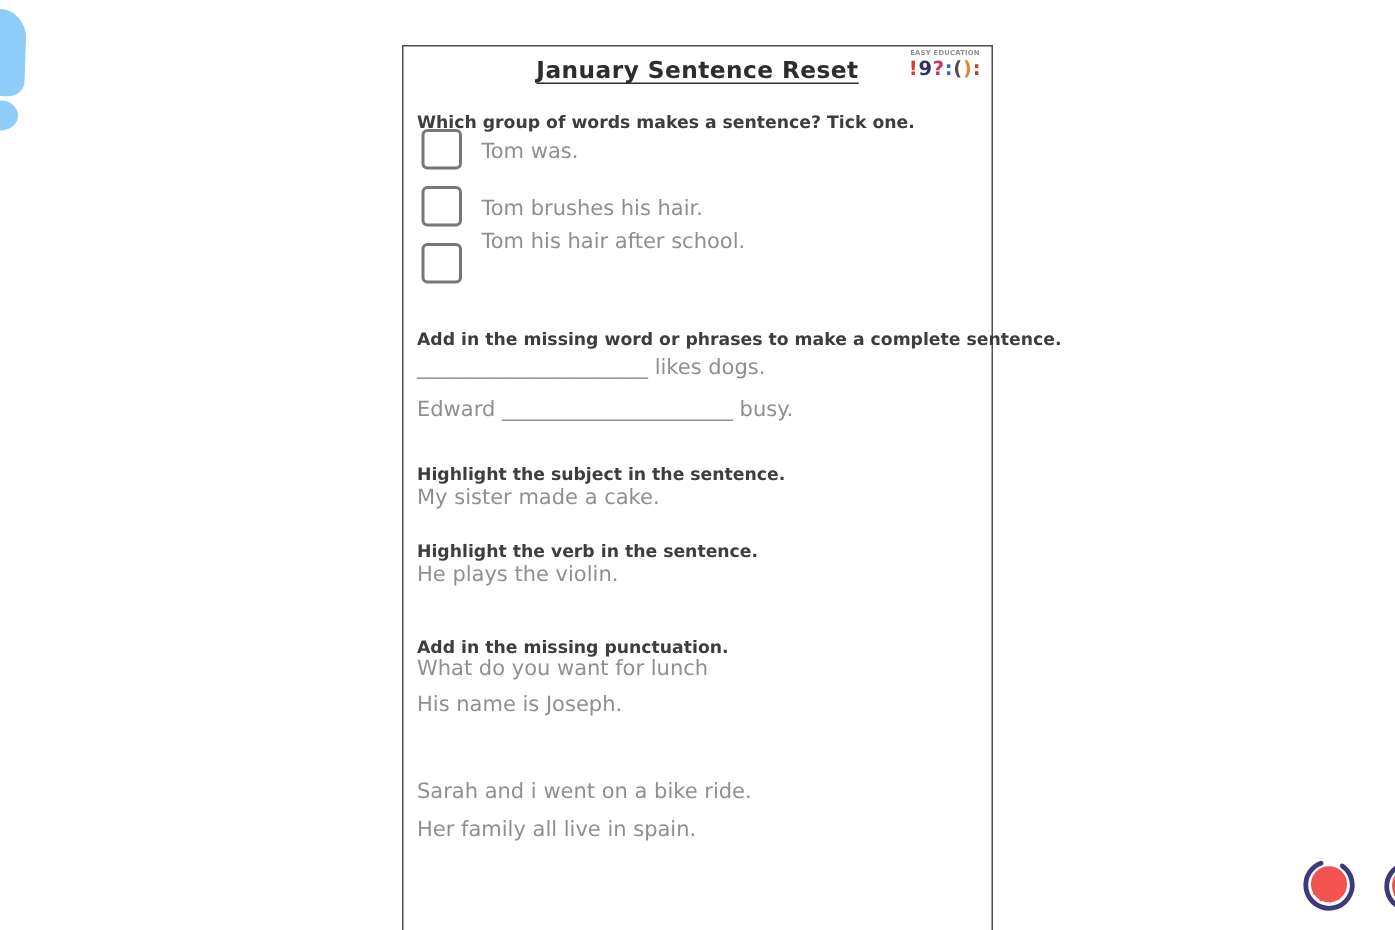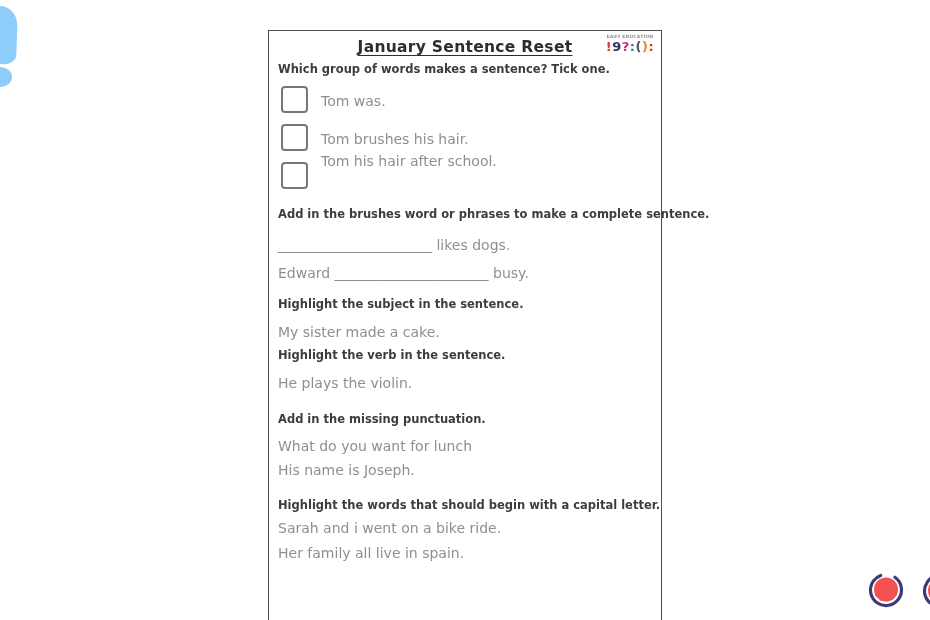--- a/index.html
+++ b/index.html
@@ -18,21 +18,21 @@
   .sheet-title { position:absolute; top:7px; left:0; right:0; text-align:center;
     font-size:15.5px; font-weight:bold; color:#2d2d2d; text-decoration:underline;
     text-underline-offset:3px; letter-spacing:0.3px; }
 
   .logo { position:absolute; top:3px; right:4px; width:54px; text-align:center; line-height:1; }
   .logo-brand { font-size:5px; color:#8f8f8f; font-weight:bold; letter-spacing:0.2px;
     white-space:nowrap; display:block; transform:scale(0.9); }
   .logo-glyphs { font-size:13px; font-weight:bold; letter-spacing:0.5px; display:block; margin-top:1px; }
 
   .line { position:absolute; left:9px; white-space:nowrap; line-height:1.2; }
-  .prompt { color:#3d3d3d; font-weight:bold; font-size:11.5px; }
+  .prompt { color:#3d3d3d; font-weight:bold; font-size:11.5px;margin-top:12px; }
   .sentence { color:#8f8f8f; font-size:14px; }
 
   .checkbox { position:absolute; left:12px; width:27px; height:27px;
     border:2px solid #777777; border-radius:4px; background:#ffffff; }
   .cb-label { left:52px; }
 
   
   .stamp { position:absolute; width:40px; height:40px; }
 </style>
 </head>
@@ -58,35 +58,34 @@
 
   <div class="checkbox" style="top:55px"></div>
   <div class="line sentence cb-label" style="top:62px">Tom was.</div>
 
   <div class="checkbox" style="top:93px"></div>
   <div class="line sentence cb-label" style="top:100px">Tom brushes his hair.</div>
 
   <div class="checkbox" style="top:131px"></div>
   <div class="line sentence cb-label" style="top:122px">Tom his hair after school.</div>
 
-  <div class="line prompt" style="top:177px">Add in the brushes word or phrases to make a complete sentence.</div>
+  <div class="line prompt" style="top:177px">Add in the missing word or phrases to make a complete sentence.</div>
   <div class="line sentence" style="top:234px">Edward ______________________ busy.</div>
   <div class="line sentence" style="top:206px">______________________ likes dogs.</div>
 
   <div class="line prompt" style="top:267px">Highlight the subject in the sentence.</div>
   <div class="line sentence" style="top:293px">My sister made a cake.</div>
 
   <div class="line prompt" style="top:318px">Highlight the verb in the sentence.</div>
   <div class="line sentence" style="top:344px">He plays the violin.</div>
 
   <div class="line prompt" style="top:382px">Add in the missing punctuation.</div>
   <div class="line sentence" style="top:407px">What do you want for lunch</div>
   <div class="line sentence" style="top:431px">His name is Joseph.</div>
 
-  <div class="line prompt" style="top:468px">Highlight the words that should begin with a capital letter.</div>
   <div class="line sentence" style="top:489px">Sarah and i went on a bike ride.</div>
   <div class="line sentence" style="top:514px">Her family all live in spain.</div>
 
 </div>
 
 <div class="stamp" style="left:866px; top:570px;">
   <svg width="40" height="40" viewBox="0 0 40 40">
     <circle cx="20" cy="19.5" r="12" style="fill: rgb(242, 83, 80);"></circle>
     <path d="M14 9 l4 3 l3 -3 l2 4 l4 -1 l0 4 l4 2 l-3 3 l3 4 l-4 1 l0 4 l-4 -1 l-2 3 l-3 -3 l-4 2 l-1 -4 l-4 -1 l2 -4 l-3 -3 l4 -2 l-1 -4 z" style="fill: rgb(242, 83, 80);"></path>
     <circle cx="20" cy="20" r="15.5" fill="none" stroke-width="3.2" stroke-dasharray="82 15" stroke-linecap="round" transform="rotate(-55 20 20)" style="stroke: rgb(60, 59, 119);"></circle>

